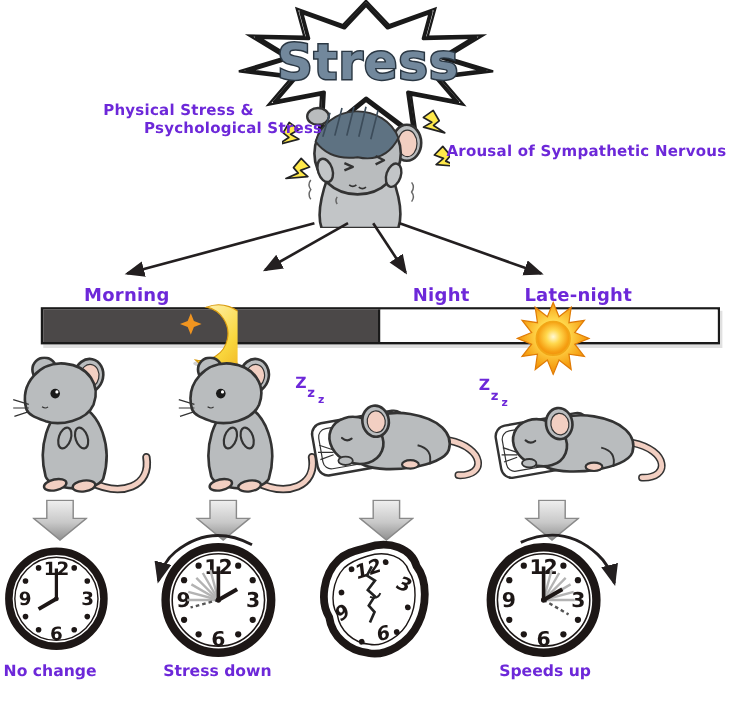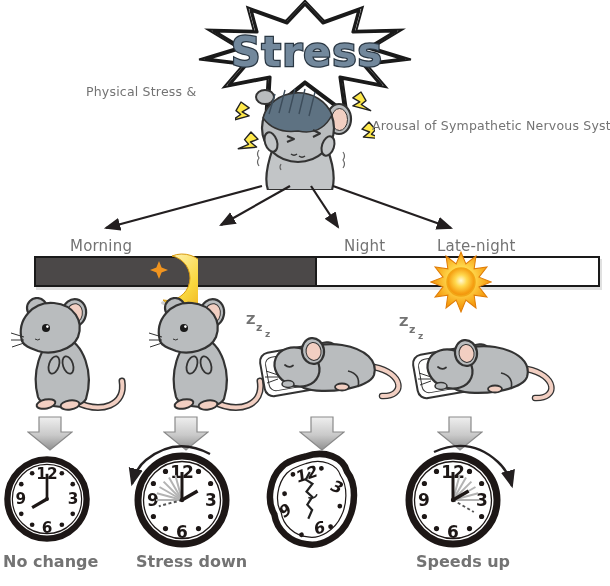--- a/index.html
+++ b/index.html
@@ -1,22 +1,22 @@
 <!DOCTYPE html>
 <html><head>
 <meta charset="utf-8">
 <style>
   html,body{margin:0;padding:0;background:#fff;}
   .canvas{position:relative;width:610px;height:586px;background:#fff;overflow:hidden;
-          font-family:"DejaVu Sans",sans-serif;color:#737373;}
+          font-family:"DejaVu Sans",sans-serif;color:#6d28d9;}
   .abs{position:absolute;}
-  .lbl{font-weight:normal;white-space:nowrap;letter-spacing:.2px;}
+  .lbl{font-weight:bold;white-space:nowrap;letter-spacing:.2px;}
   .lbl-sm{font-size:12.5px;}
   .period{font-size:15px;}
-  .caption{font-size:16px;font-weight:bold;white-space:nowrap;}
+  .caption{font-size:13px;font-weight:bold;white-space:nowrap;}
   .zzz{font-weight:bold;font-family:"DejaVu Sans",sans-serif;line-height:1;}
   .bar{position:absolute;left:34px;top:256px;width:566px;height:31px;border:2px solid #1a1a1a;
        box-sizing:border-box;background:#fff;box-shadow:2px 3px 0 rgba(0,0,0,.12);display:flex;}
   .bar-dark{width:281px;height:100%;background:#4b4848;border-right:2px solid #1a1a1a;box-sizing:border-box;}
   .bar-light{flex:1;height:100%;background:#ffffff;}
   svg{display:block;}
 </style>
 </head>
 <body>
 
@@ -126,20 +126,21 @@
     <ellipse cx="36" cy="62" rx="6" ry="10" transform="rotate(-18 36 62)" fill="#c2c5c7" stroke="#333" stroke-width="2"></ellipse>
     <ellipse cx="93" cy="66" rx="6" ry="10" transform="rotate(18 93 66)" fill="#c2c5c7" stroke="#333" stroke-width="2"></ellipse>
     <path d="M24,70 q-3,4 0,8 q-3,4 0,8 M108,72 q3,4 0,8 q3,4 0,8 M46,84 q-2,3 0,6" stroke="#666" stroke-width="1.2" fill="none"></path>
     <use href="#bolt" transform="translate(6,22) rotate(30)"></use>
     <use href="#bolt" transform="translate(16,52) rotate(40)"></use>
     <use href="#bolt" transform="translate(126,12) rotate(-30) scale(-1,1)"></use>
     <use href="#bolt" transform="translate(134,42) rotate(-40) scale(-1,1)"></use>
   </svg>
 
   <div class="abs lbl lbl-sm" style="left:86px;top:84px">Physical Stress &amp;</div>
+  <div class="abs lbl lbl-sm" style="left:120px;top:99px">Psychological Stress</div>
   <div class="abs lbl lbl-sm" style="left:372px;top:118px">Arousal of Sympathetic Nervous System</div>
 
   <svg class="abs" style="left:0;top:180px" width="610" height="58" viewBox="0 0 610 58">
     <g stroke="#231f20" stroke-width="2.2" fill="none">
       <line x1="262" y1="6" x2="106" y2="48" marker-end="url(#mArrow)"></line>
       <line x1="290" y1="6" x2="221" y2="45" marker-end="url(#mArrow)"></line>
       <line x1="311" y1="6" x2="338" y2="47" marker-end="url(#mArrow)"></line>
       <line x1="333" y1="6" x2="451" y2="48" marker-end="url(#mArrow)"></line>
     </g>
   </svg>

